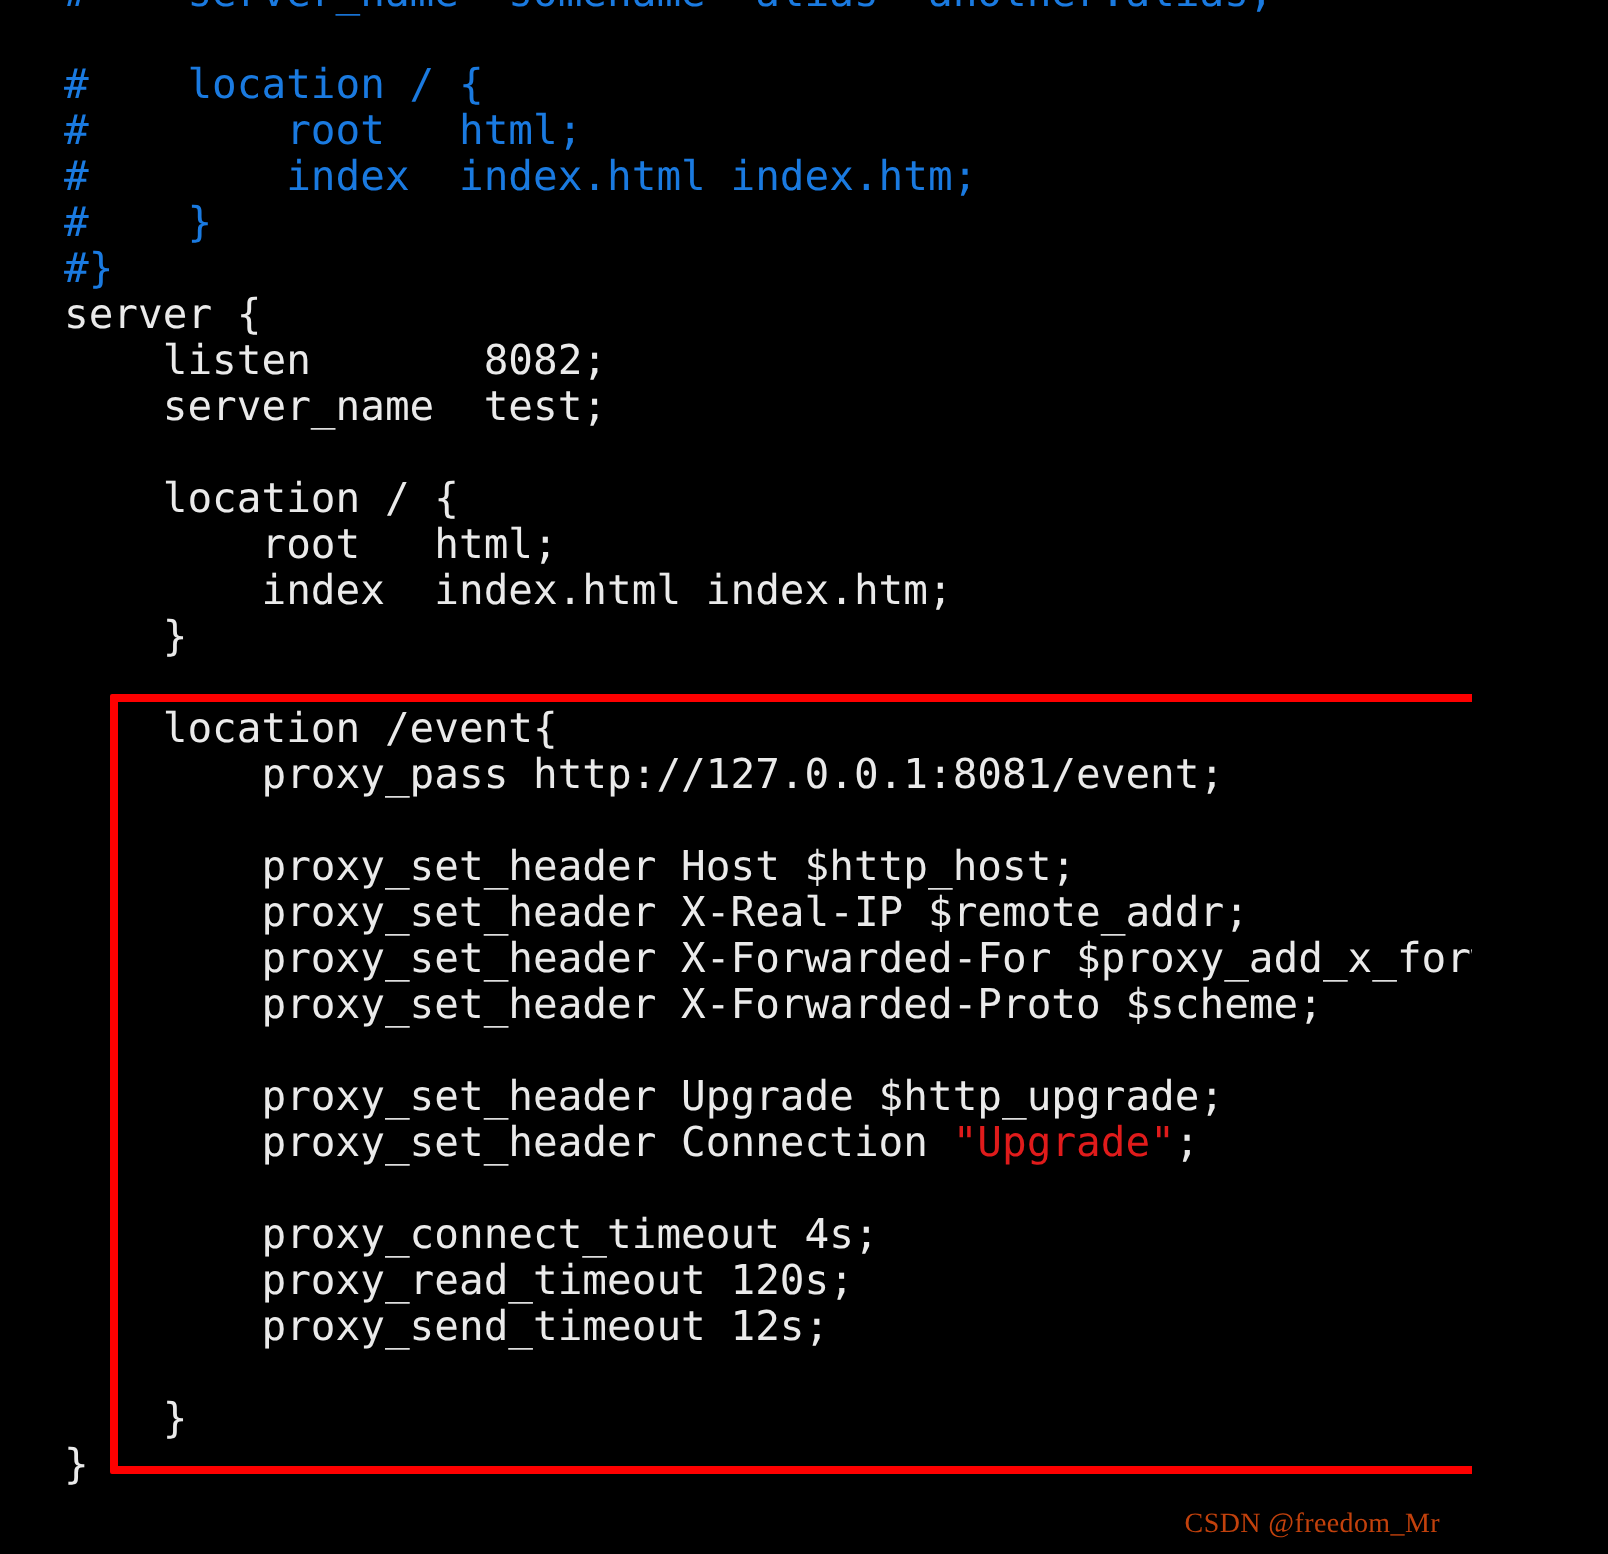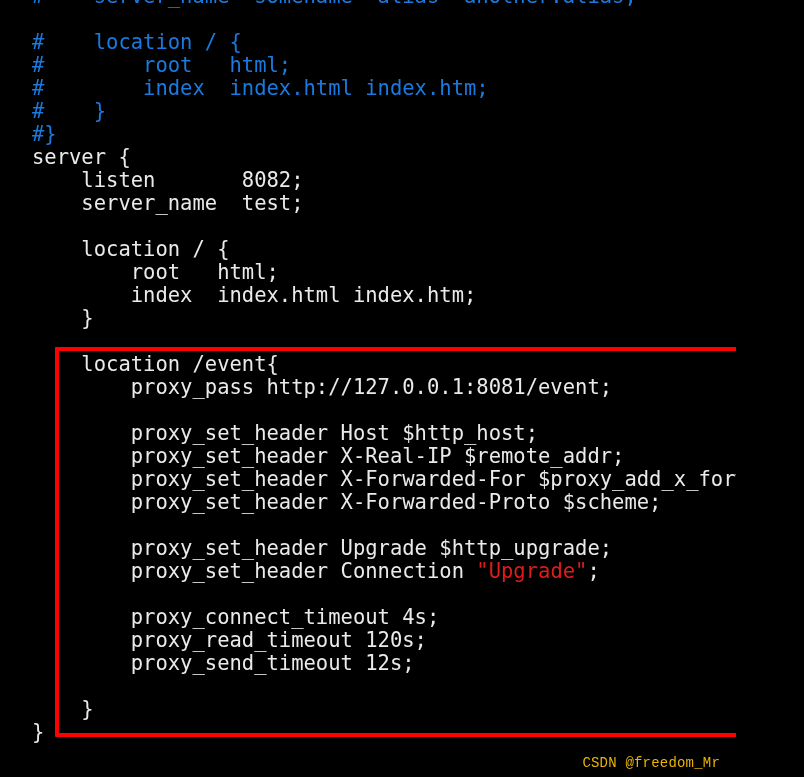--- a/index.html
+++ b/index.html
@@ -45,22 +45,22 @@
     height: 390px;
     border: 4px solid #fe0000;
     box-sizing: border-box;
     pointer-events: none;
     border-radius: 1px;
   }
   #watermark {
     position: absolute;
     right: 16px;
     bottom: 6px;
-    color: #eab308;
-    font-family: Liberation Mono, monospace;
+    color: #c2410c;
+    font-family: Liberation Serif, serif;
     font-size: 14px;
     letter-spacing: 0.2px;
     white-space: nowrap;
   }
 </style>
 </head>
 <body>
 
 <div id="screen">
 

